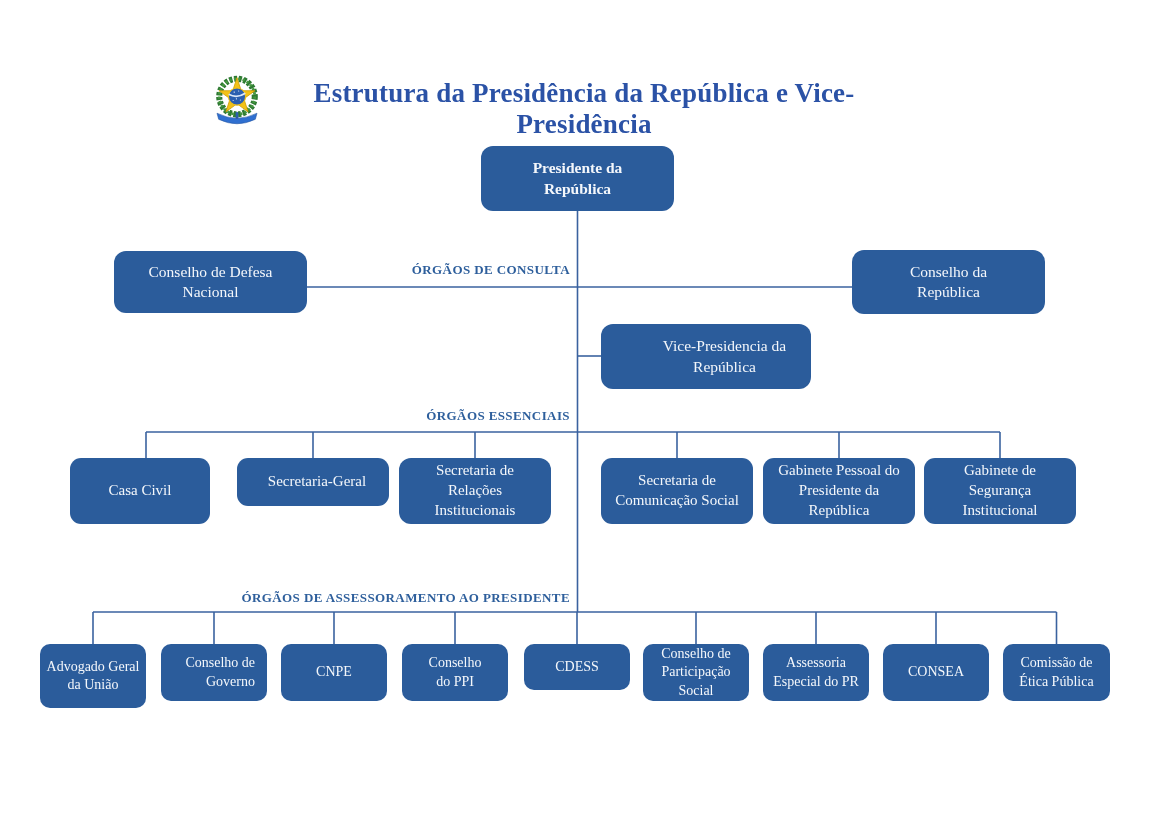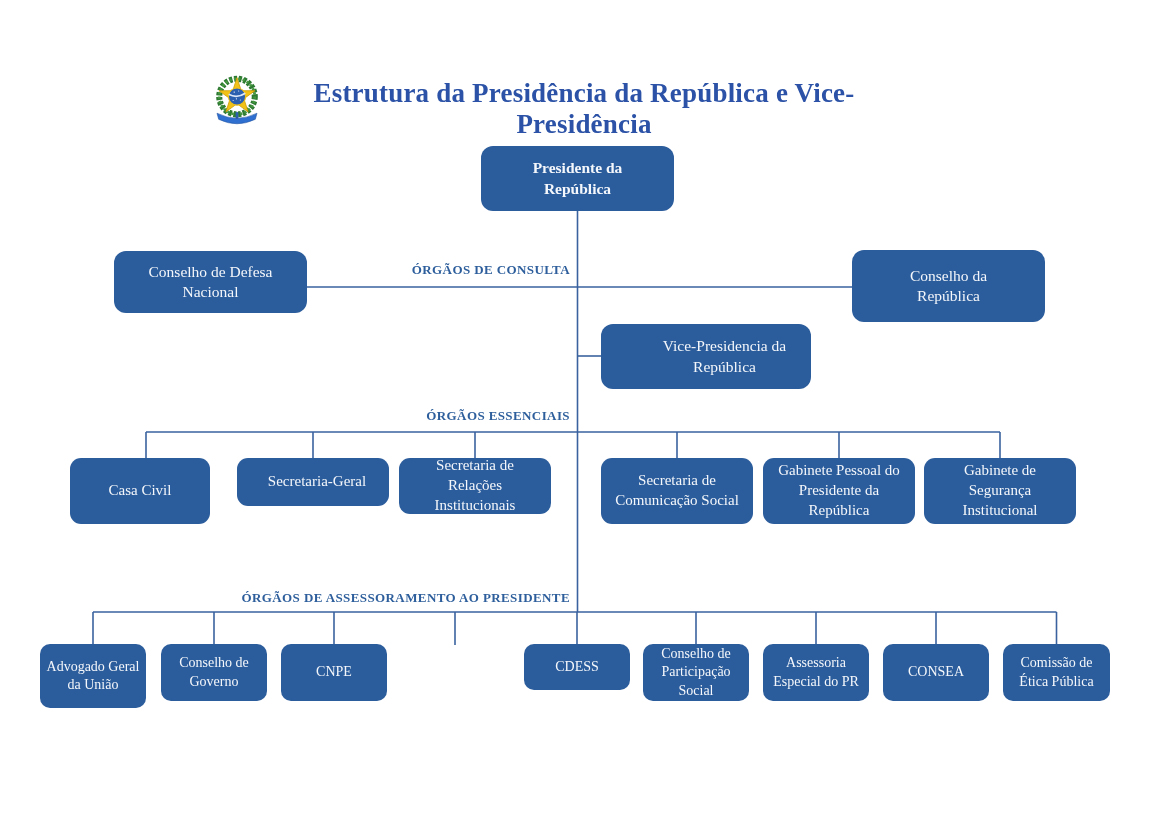--- a/index.html
+++ b/index.html
@@ -88,64 +88,67 @@
   <div class="section-label" id="lbl-assessoramento">ÓRGÃOS DE ASSESSORAMENTO AO PRESIDENTE</div>
 
   <div class="node lvl1" style="left:481px;top:146px;width:193px;height:65px;">
     <span style="max-width:125px;font-weight:bold;">Presidente da República</span>
   </div>
 
   <div class="node lvl1" style="left:114px;top:251px;width:193px;height:62px;">
     <span style="max-width:128px;">Conselho de Defesa Nacional</span>
   </div>
 
-  <div class="node lvl1" style="left:852px;top:250px;width:193px;height:72px;">
+  <div class="node lvl1" style="left:852px;top:250px;width:193px;height:64px;">
     <span style="max-width:105px;">Conselho da República</span>
   </div>
 
   <div class="node lvl1" style="left:601px;top:324px;width:210px;height:65px;justify-content:flex-end;">
     <span style="max-width:165px;">Vice-Presidencia da República</span>
   </div>
 
   <div class="node lvl2" style="left:70px;top:458px;width:140px;height:66px;">
     <span>Casa Civil</span>
   </div>
 
   <div class="node lvl2" style="left:237px;top:458px;width:152px;height:48px;padding-left:12px;">
     <span>Secretaria-Geral</span>
   </div>
 
-  <div class="node lvl2" style="left:399px;top:458px;width:152px;height:56px;">
+  <div class="node lvl2" style="left:399px;top:458px;width:152px;height:66px;border-radius:12px;">
     <span style="max-width:100px;">Secretaria de Relações Institucionais</span>
   </div>
 
   <div class="node lvl2" style="left:601px;top:458px;width:152px;height:66px;">
     <span style="max-width:142px;">Secretaria de Comunicação Social</span>
   </div>
 
   <div class="node lvl2" style="left:763px;top:458px;width:152px;height:66px;">
     <span style="max-width:132px;">Gabinete Pessoal do Presidente da República</span>
   </div>
 
   <div class="node lvl2" style="left:924px;top:458px;width:152px;height:66px;">
     <span style="max-width:95px;">Gabinete de Segurança Institucional</span>
   </div>
 
   <div class="node lvl3" style="left:40px;top:644px;width:106px;height:64px;">
     <span style="max-width:102px;">Advogado Geral da União</span>
   </div>
 
-  <div class="node lvl3" style="left:161px;top:644px;width:106px;height:57px;">
+  <div class="node lvl3" style="left:161px;top:644px;width:106px;height:57px;text-align:right;">
     <span style="max-width:82px;">Conselho de Governo</span>
   </div>
 
   <div class="node lvl3" style="left:281px;top:644px;width:106px;height:57px;">
     <span>CNPE</span>
   </div>
 
+  <div class="node lvl3" style="left:402px;top:644px;width:106px;height:57px;">
+    <span style="max-width:70px;">Conselho do PPI</span>
+  </div>
 
   <div class="node lvl3" style="left:524px;top:644px;width:106px;height:46px;">
     <span>CDESS</span>
   </div>
 
   <div class="node lvl3" style="left:643px;top:644px;width:106px;height:57px;">
     <span style="max-width:92px;">Conselho de Participação Social</span>
   </div>
 
   <div class="node lvl3" style="left:763px;top:644px;width:106px;height:57px;">

